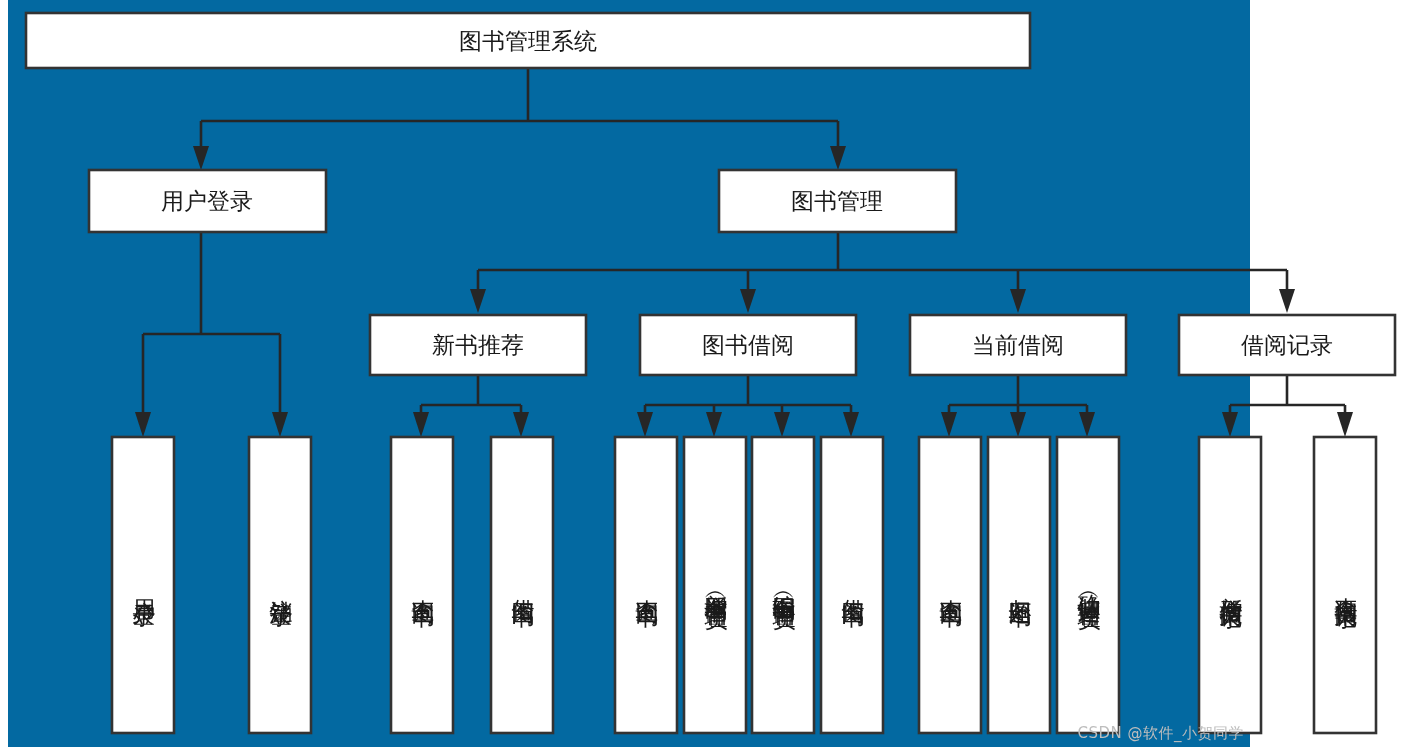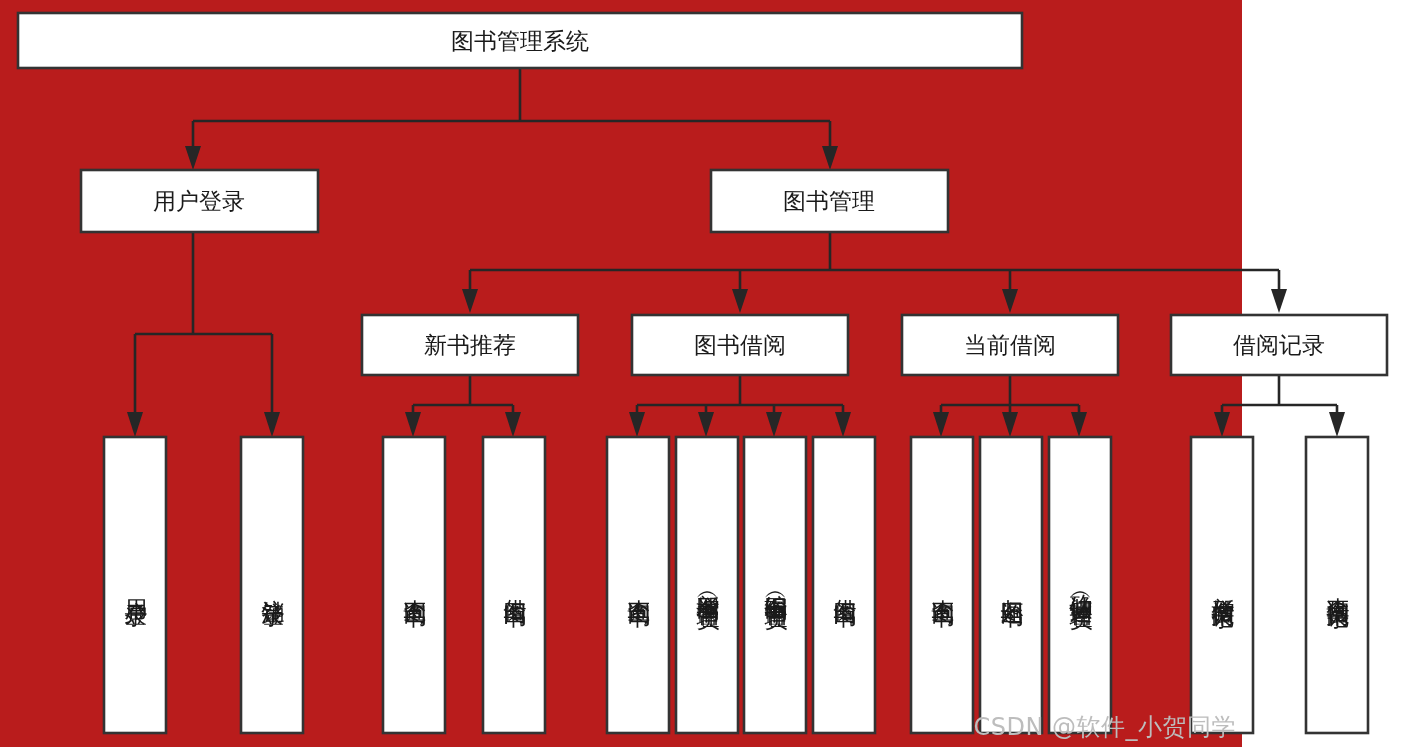--- a/index.html
+++ b/index.html
@@ -10,21 +10,22 @@
   body {
     width: 1405px;
     height: 747px;
     font-family: "DejaVu Sans", "Liberation Sans", sans-serif;
     overflow: hidden;
   }
   #diagram-root {
     position: relative;
     width: 1242px;
     height: 747px;
-    background: #b91c1c;
+    background: #0369a1;
+    margin-left: 8px;
   }
   svg#tree-svg {
     position: absolute;
     left: 0;
     top: 0;
     width: 1405px;
     height: 747px;
     display: block;
   }
   .node-box {
@@ -54,21 +55,21 @@
   }
   .arrow-head {
     fill: #262626;
     stroke: none;
   }
   .watermark {
     position: absolute;
     right: 6px;
     bottom: 4px;
     font-family: "DejaVu Sans", "Liberation Sans", sans-serif;
-    font-size: 24px;
+    font-size: 15px;
     color: #bdbdbd;
     white-space: nowrap;
     pointer-events: none;
     letter-spacing: 0.5px;
   }
 </style>
 </head>
 <body>
 
 <div id="diagram-root">

